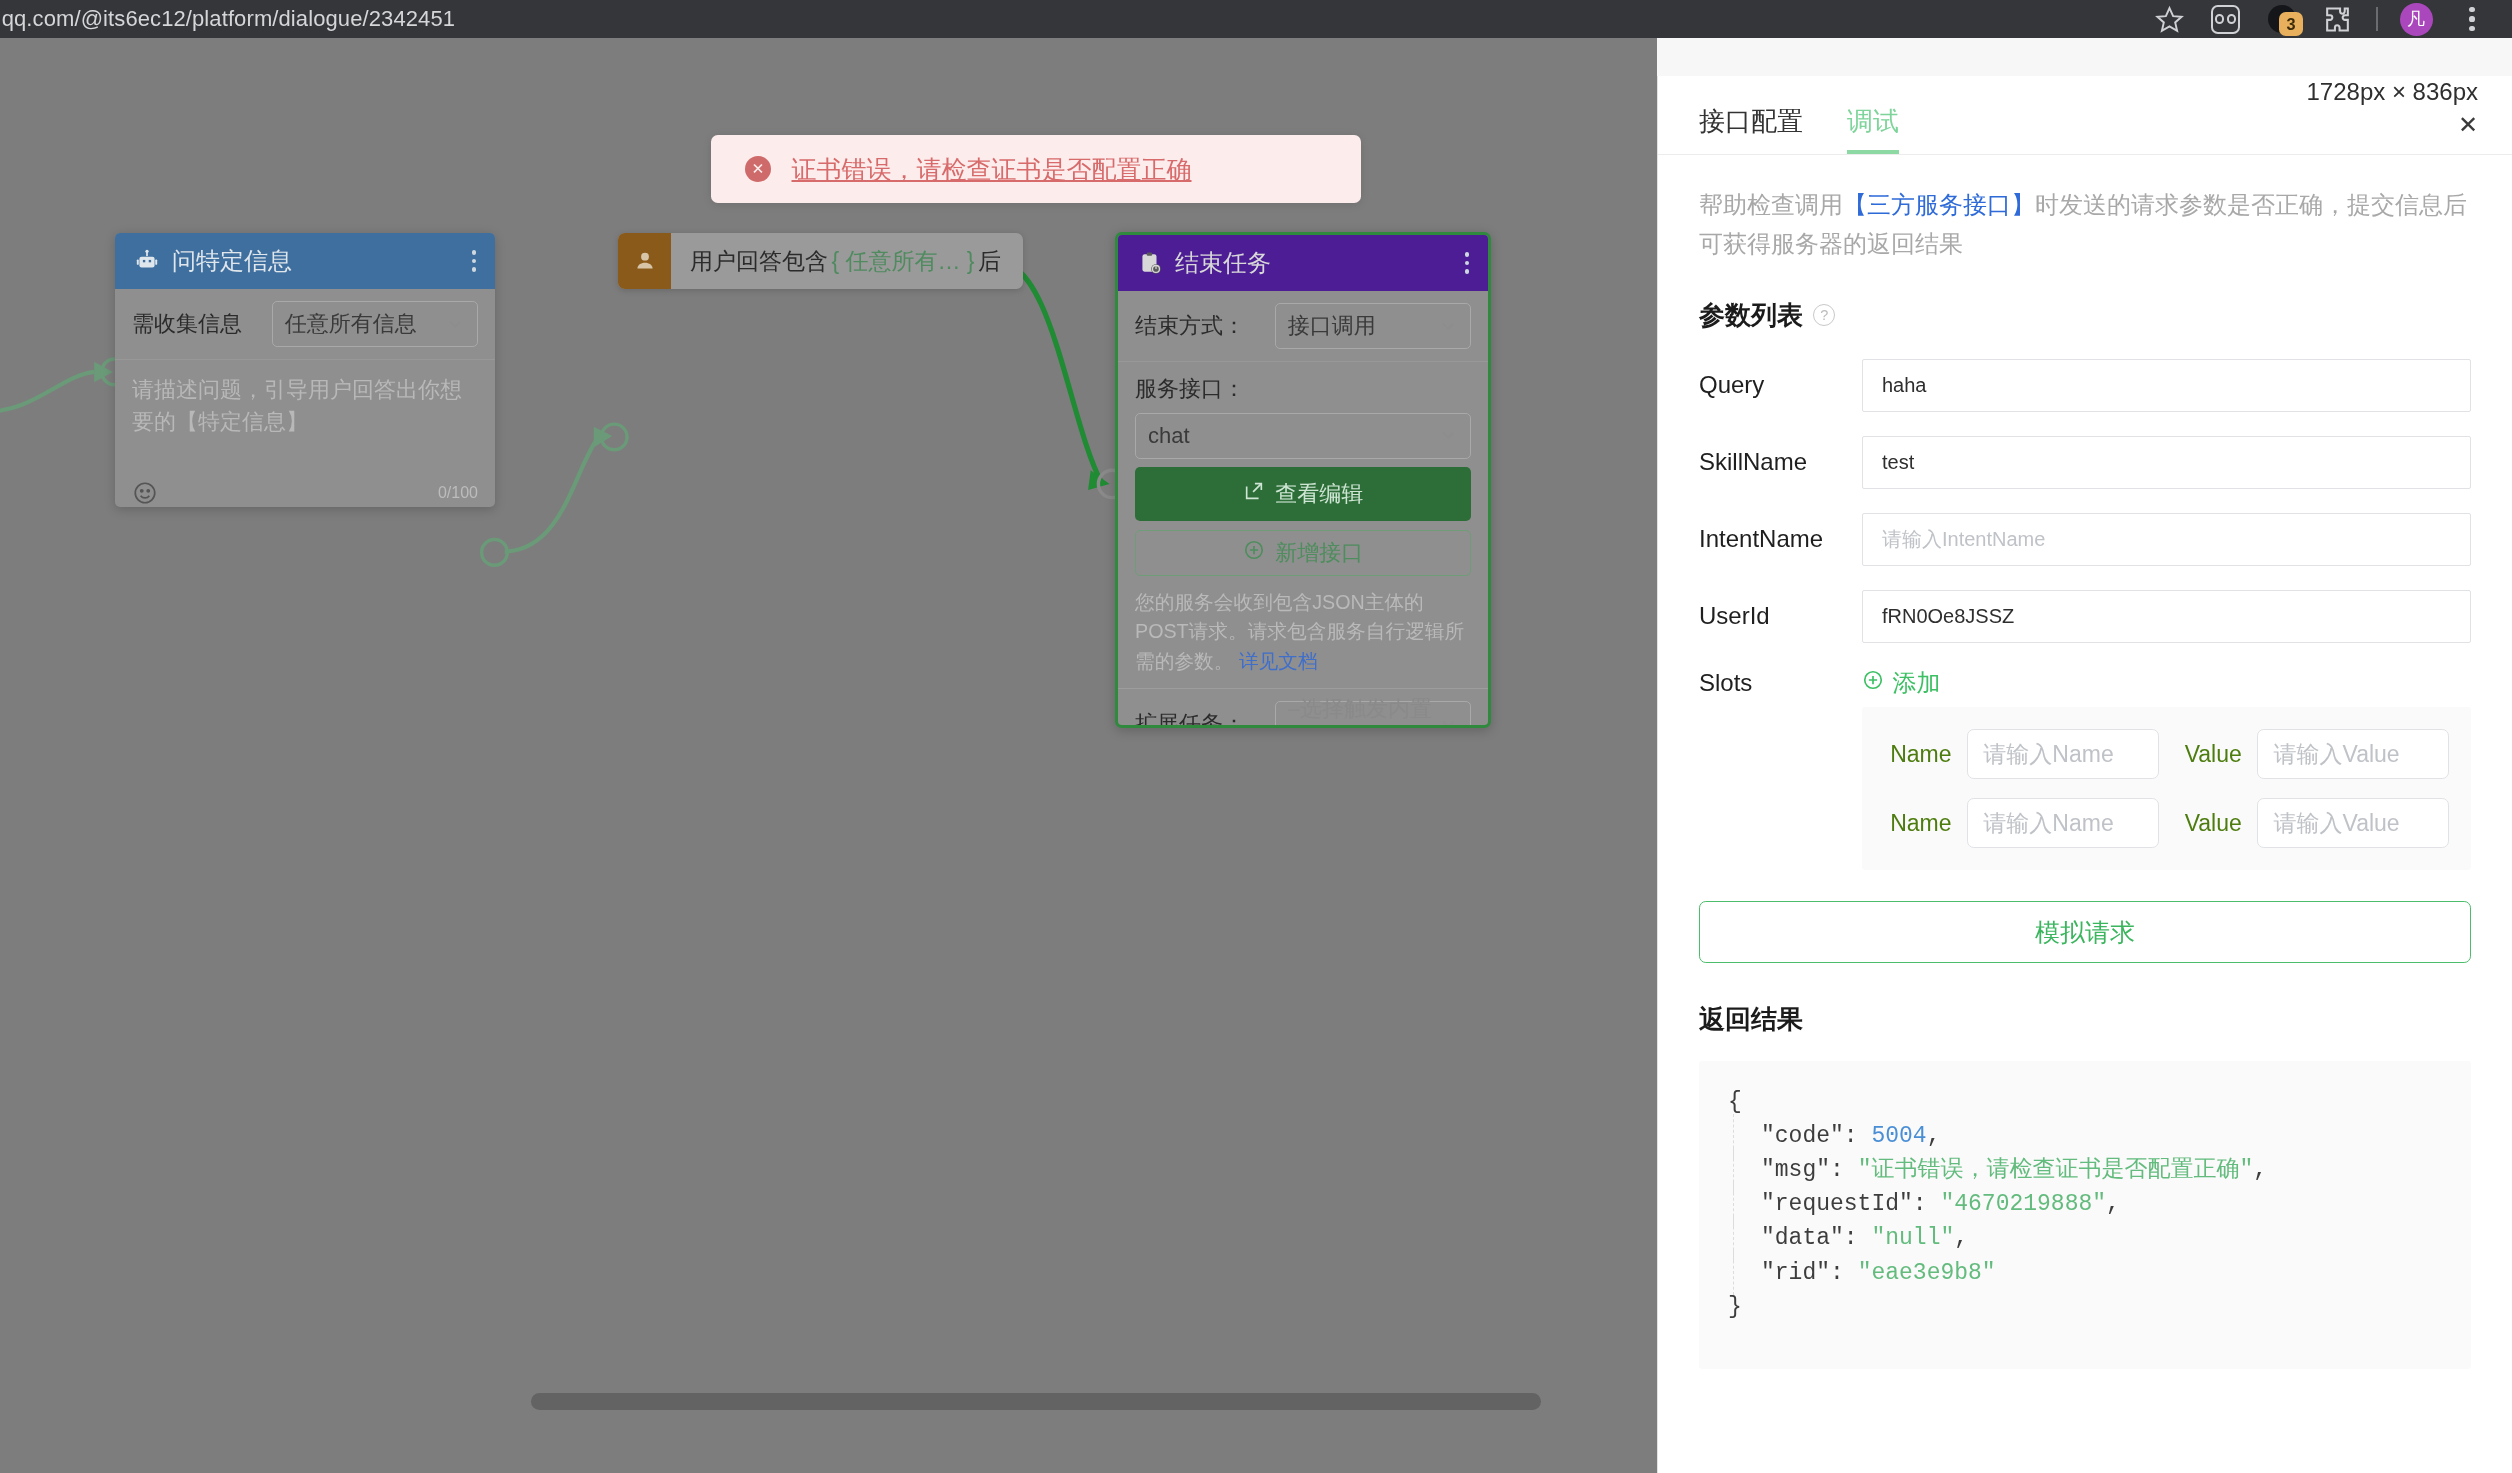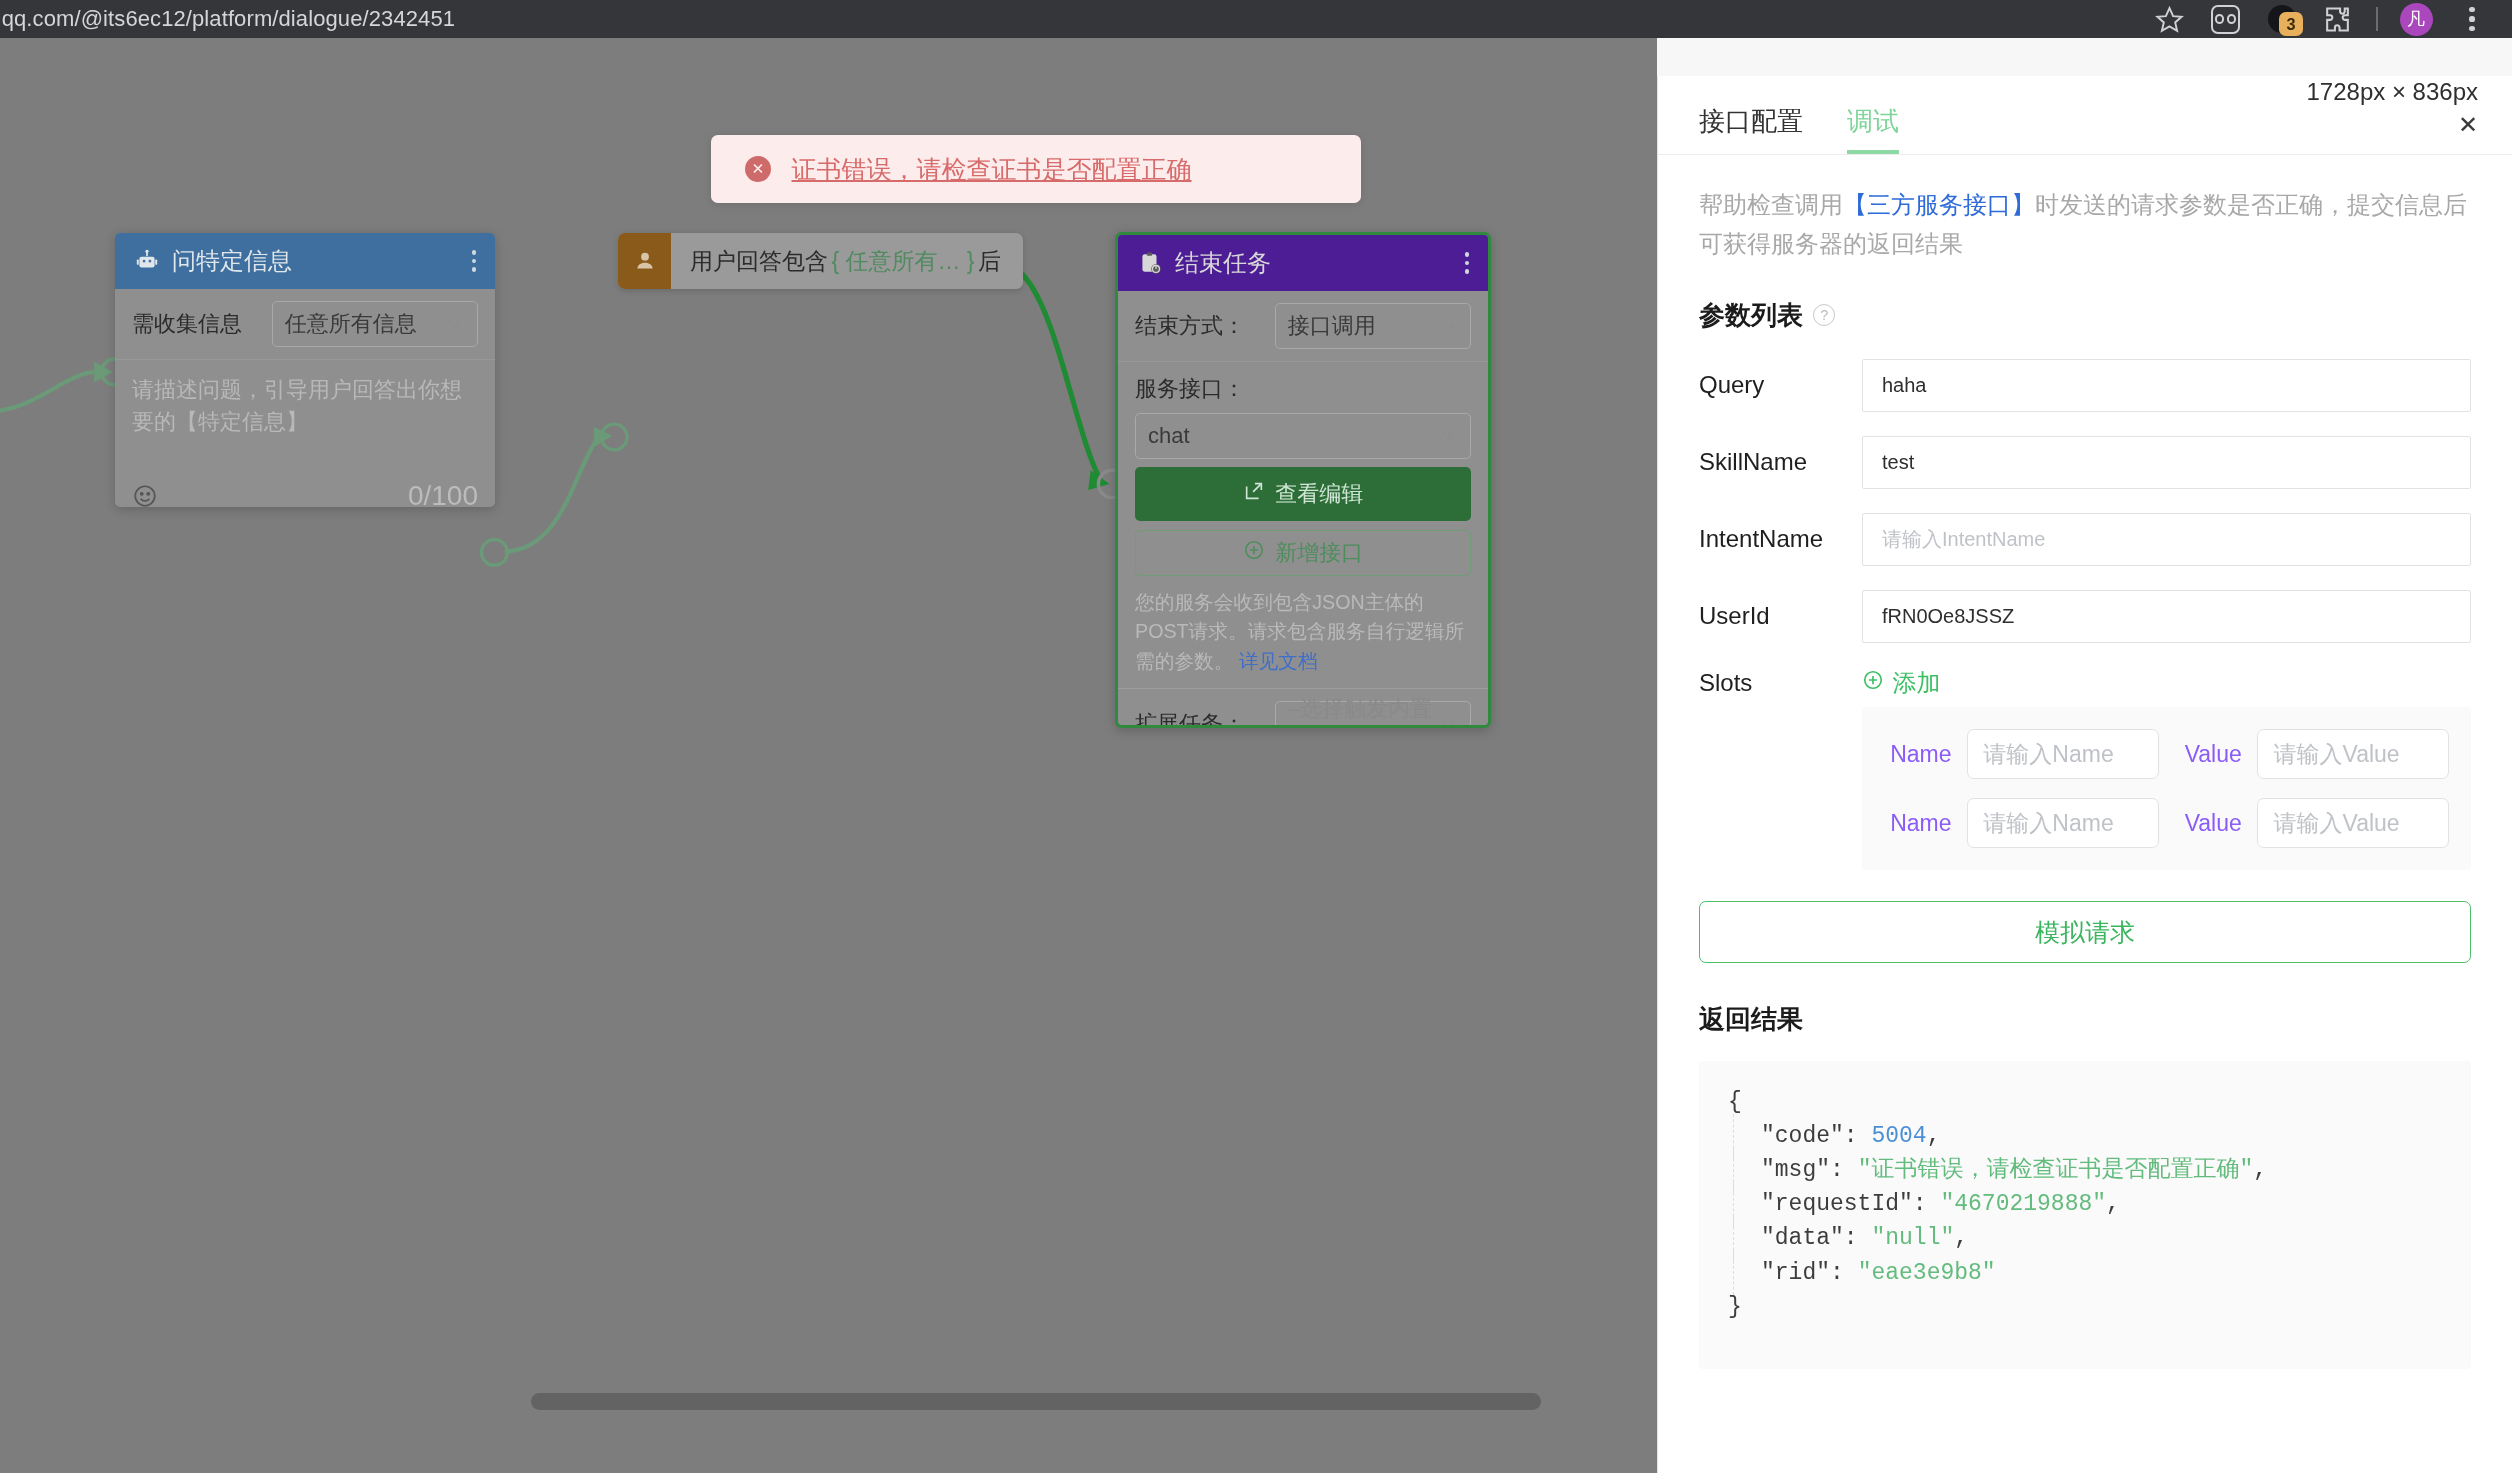--- a/index.html
+++ b/index.html
@@ -154,21 +154,21 @@
   .node-textarea {
     padding: 13.7px 17px 0 17px;
     font-size: 22px; color: #b8b8b8; line-height: 1.45;
     height: 120px;
   }
   .ta-footer {
     display: flex; align-items: center; justify-content: space-between;
     padding: 0 17px 12px 17px;
   }
   .ta-footer .emoji svg { width: 26px; height: 26px; display: block; }
-  .ta-footer .count { font-size: 28px; color: #bcbcbc; }
+  .ta-footer .count { font-size: 16px; color: #bcbcbc; }
 
   
   .node-cond {
     position: absolute; left: 618px; top: 195px;
     height: 56px;
     background: #9a9a9a;
     border-radius: 6.8px;
     display: flex; align-items: stretch;
     box-shadow: 0 1.7px 6.8px rgba(0,0,0,0.15);
     overflow: hidden;
@@ -303,21 +303,21 @@
   .slots-box {
     margin-left: 163px; background: #fafafa;
     padding: 22px 0 22px 0; border-radius: 3.4px;
     margin-bottom: 31px;
   }
   .slot-row {
     display: flex; align-items: center; gap: 15.4px;
     padding: 0 22px; margin-bottom: 19px;
   }
   .slot-row:last-child { margin-bottom: 0; }
-  .slot-key { font-size: 23px; color: #8b5cf6; width: 74px; text-align: right; }
+  .slot-key { font-size: 23px; color: #4d7c0f; width: 74px; text-align: right; }
   .slot-input {
     width: 207px; height: 50px; border: 0.9px solid #e0e2e6; border-radius: 6.8px;
     display: flex; align-items: center; padding: 0 15.4px;
     font-size: 23px; color: #bfc2c7; background: #fff;
   }
   .btn-simulate {
     height: 62px; border: 0.9px solid #4bbd6b; border-radius: 6.8px;
     color: #3cb55f; font-size: 25px;
     display: flex; align-items: center; justify-content: center;
     margin-bottom: 39px;

